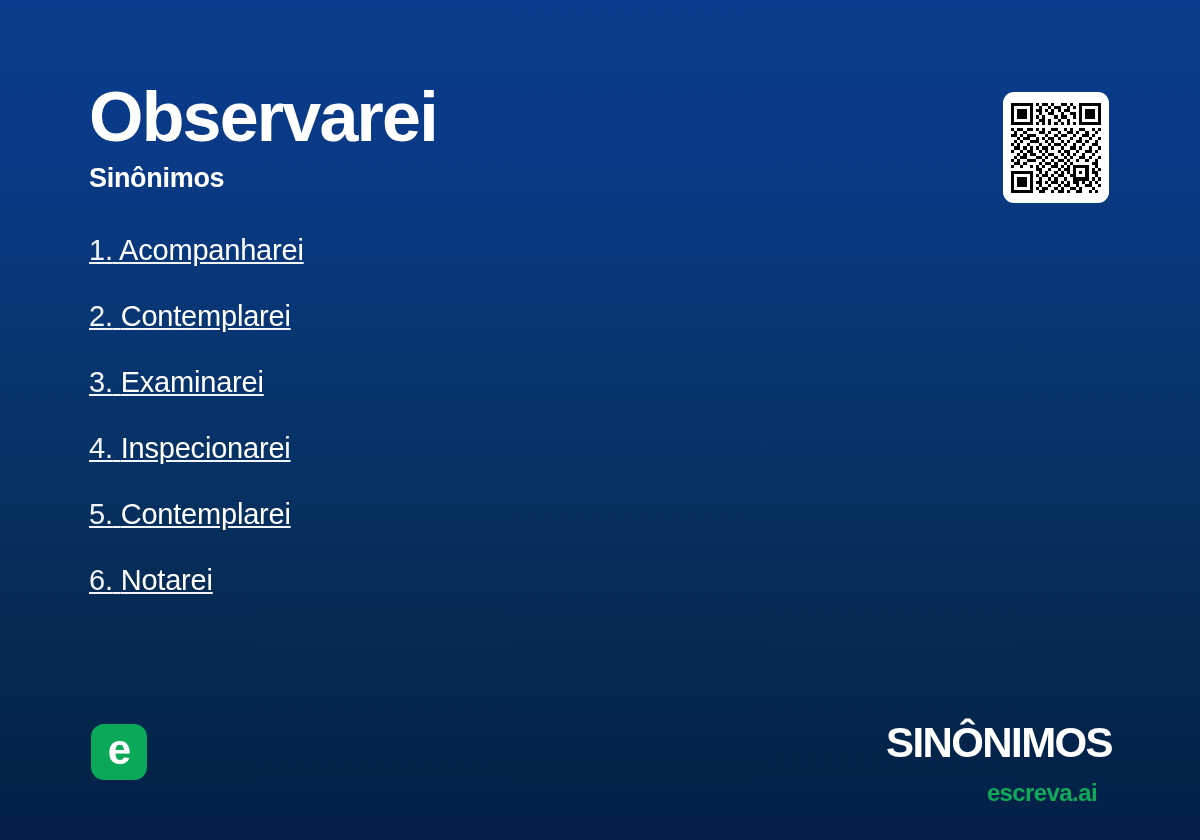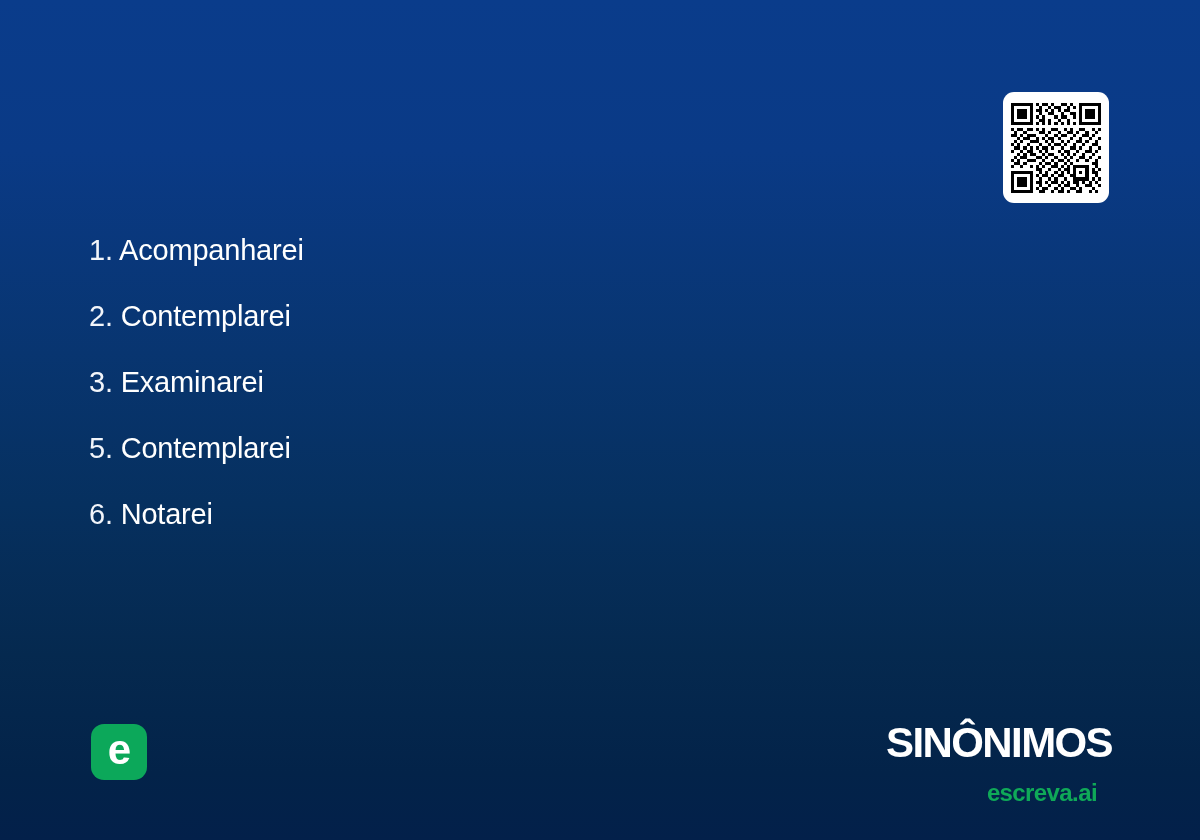--- a/index.html
+++ b/index.html
@@ -68,20 +68,21 @@
     width: 760px;
   }
   .syn-item {
     font-size: 29px;
     line-height: 1;
     font-weight: 400;
     letter-spacing: -0.2px;
     color: #f2f5fa;
     white-space: nowrap;
     margin-bottom: 37px;
+    text-decoration: underline;
   }
   .syn-item:last-child {
     margin-bottom: 16px;
   }
   .syn-index {
     color: #f2f5fa;
   }
   .syn-word {
     color: #ffffff;
   }
@@ -155,20 +156,24 @@
     letter-spacing: -0.6px;
     color: #0fa958;
     white-space: nowrap;
   }
 </style>
 </head>
 <body>
 
 <div class="card">
 
+  <div class="title-block">
+    <h1 class="main-title">Observarei</h1>
+    <p class="subtitle">Sinônimos</p>
+  </div>
 
   <div class="qr-panel">
     <svg viewBox="0 0 29 29" aria-hidden="true">
       <rect x="0" y="0" width="29" height="29" fill="#ffffff"></rect>
       <g fill="#000000">
 
         <rect x="0" y="0" width="7" height="1"></rect>
           <rect x="0" y="6" width="7" height="1"></rect>
         <rect x="0" y="0" width="1" height="7"></rect>
           <rect x="6" y="0" width="1" height="7"></rect>
@@ -427,20 +432,24 @@
     </li>
     <li class="syn-item">
       <span class="syn-index">2.</span>
       <span class="syn-word">Contemplarei</span>
     </li>
     <li class="syn-item">
       <span class="syn-index">3.</span>
       <span class="syn-word">Examinarei</span>
     </li>
     <li class="syn-item">
+      <span class="syn-index">4.</span>
+      <span class="syn-word">Inspecionarei</span>
+    </li>
+    <li class="syn-item">
       <span class="syn-index">5.</span>
       <span class="syn-word">Contemplarei</span>
     </li>
     <li class="syn-item">
       <span class="syn-index">6.</span>
       <span class="syn-word">Notarei</span>
     </li>
   </ul>
 
   <div class="brand-badge">

